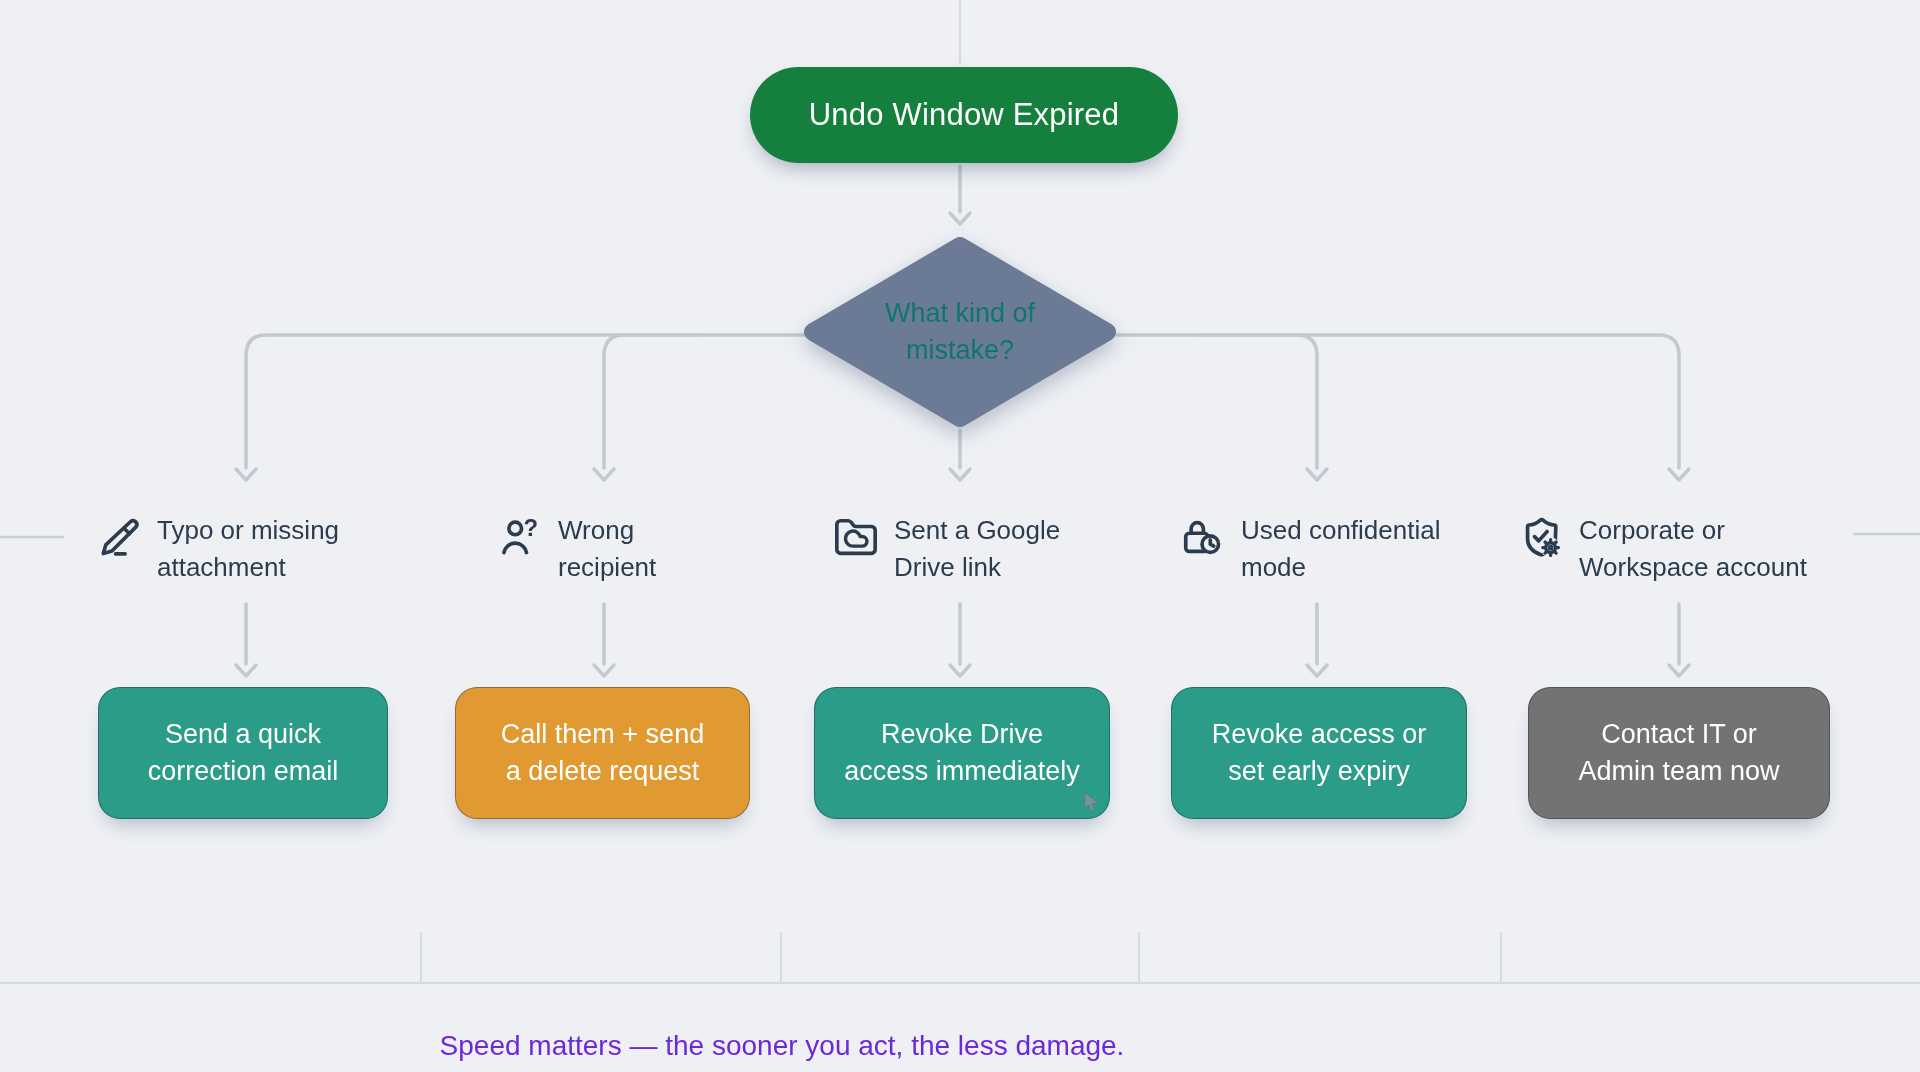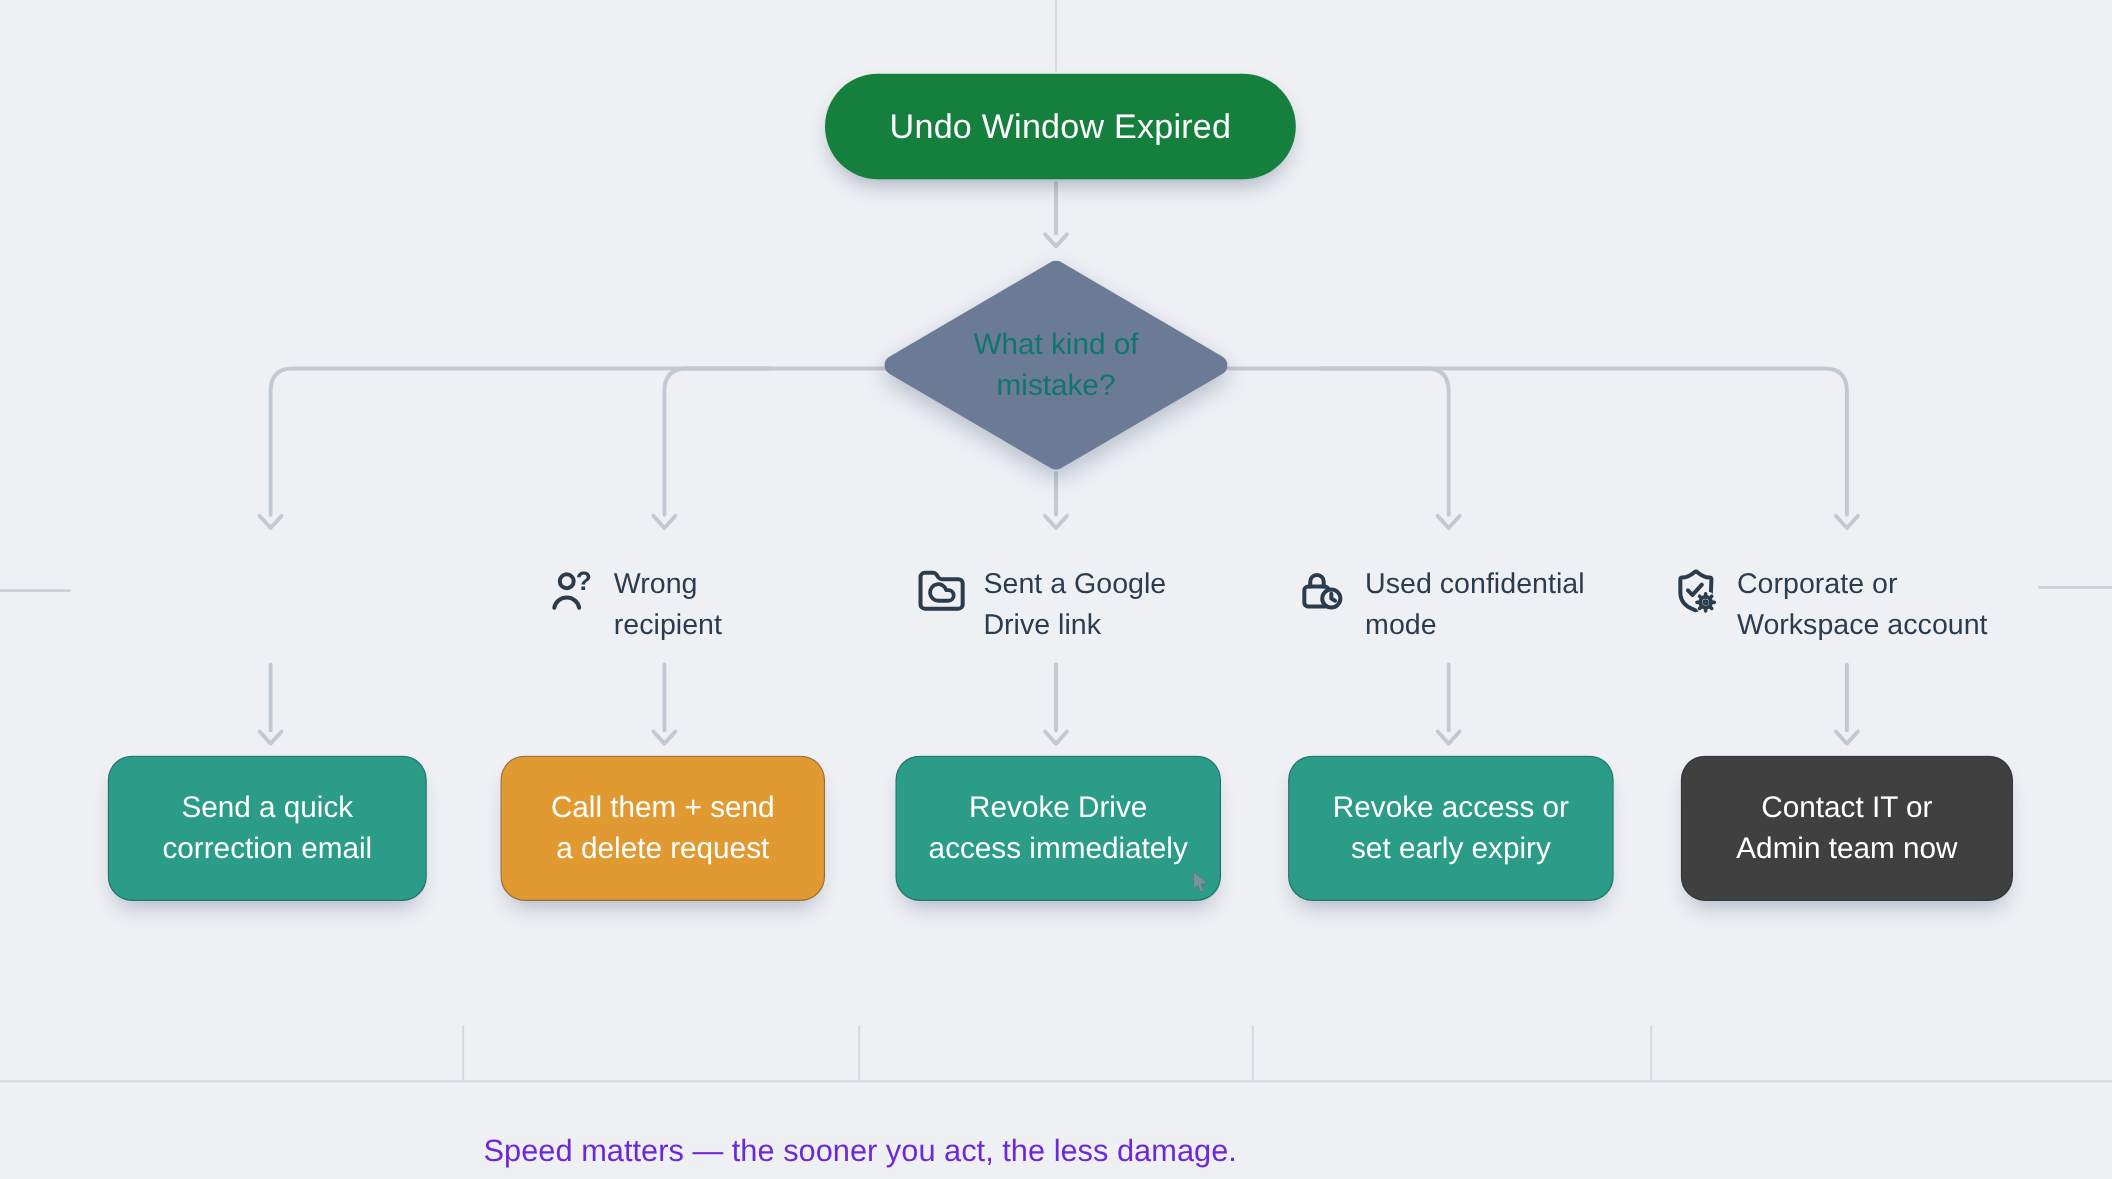--- a/index.html
+++ b/index.html
@@ -109,20 +109,33 @@
   <div class="decision">
     <svg width="312" height="190" viewBox="0 0 312 190">
       <polygon points="156,9 303,95 156,181 9,95" fill="#6c7b95" stroke="#6c7b95" stroke-width="18" stroke-linejoin="round"></polygon>
     </svg>
     <div class="dtext">
       <div>What kind of</div>
       <div>mistake?</div>
     </div>
   </div>
 
+  <div class="cond" style="left:96px">
+    <span class="icon">
+      <svg width="46" height="46" viewBox="0 0 24 24" fill="none" stroke="#2b3c4e" stroke-width="1.9" stroke-linecap="round" stroke-linejoin="round">
+        <path d="M18.1 3.4a2 2 0 0 1 2.8 2.8 L8.3 18.8 L3.8 20.1 L5.1 15.6 Z"></path>
+        <path d="M14.6 6.9 l2.8 2.8"></path>
+        <path d="M10.2 20.3 H15.2"></path>
+      </svg>
+    </span>
+    <div class="cond-text">
+      <div>Typo or missing</div>
+      <div>attachment</div>
+    </div>
+  </div>
 
   <div class="cond" style="left:497px">
     <span class="icon">
       <svg width="46" height="46" viewBox="0 0 24 24" fill="none" stroke="#2b3c4e" stroke-width="1.9" stroke-linecap="round" stroke-linejoin="round">
         <circle cx="9.5" cy="7" r="3.3"></circle>
         <path d="M3.6 19.6 a6 6 0 0 1 11.8 0"></path>
         <text x="17.6" y="11.2" font-size="12.5" font-weight="600" fill="#2b3c4e" stroke="none" text-anchor="middle" font-family="Liberation Sans, sans-serif">?</text>
       </svg>
     </span>
     <div class="cond-text">
@@ -198,21 +211,21 @@
   <div class="action" style="left: 814px; width: 294px; background-color: rgb(42, 156, 136);">
     <div>Revoke Drive</div>
     <div>access immediately</div>
   </div>
 
   <div class="action" style="left: 1171px; width: 294px; background-color: rgb(42, 156, 136);">
     <div>Revoke access or</div>
     <div>set early expiry</div>
   </div>
 
-  <div class="action" style="left: 1528px; width: 300px; background-color: #404040;">
+  <div class="action" style="left: 1528px; width: 300px; background-color: #737373;">
     <div>Contact IT or</div>
     <div>Admin team now</div>
   </div>
 
   <svg class="cursor" viewBox="0 0 20 22">
     <path d="M3 1 L15.5 10.5 L9.8 11.8 L12.4 17.8 L9.6 19 L7 13 L3 16 Z" fill="#8d939c" stroke="#6e747d" stroke-width="0.8"></path>
   </svg>
 
   <div class="footer-note">Speed matters — the sooner you act, the less damage.</div>
 

